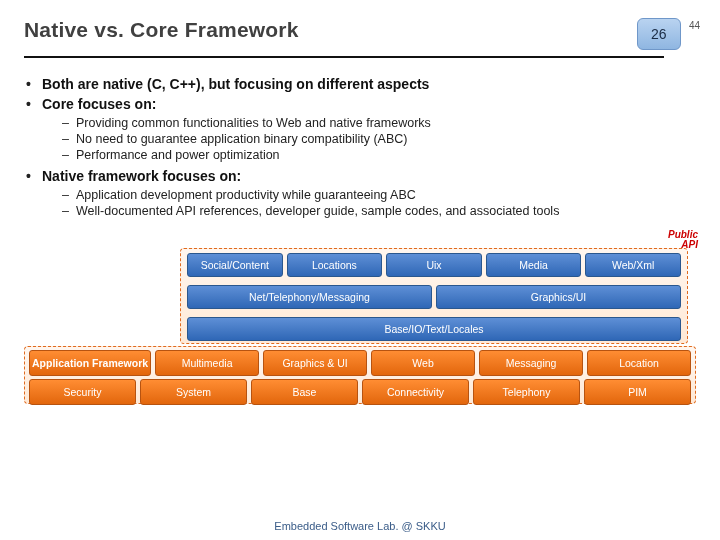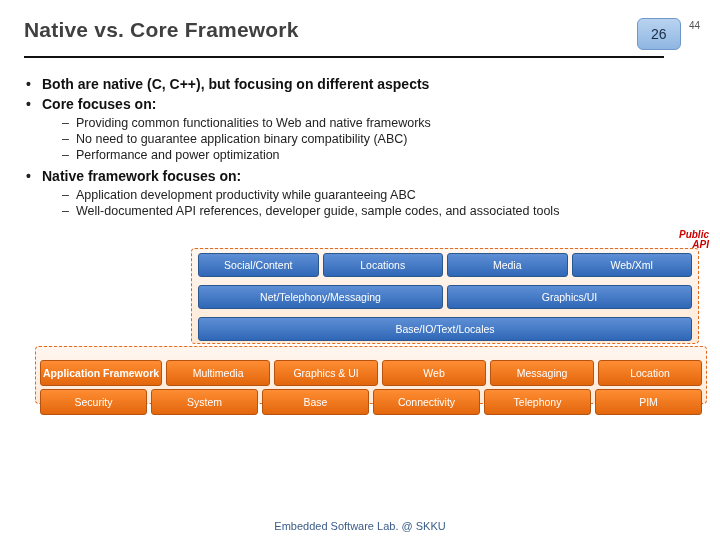--- a/index.html
+++ b/index.html
@@ -21,41 +21,41 @@
   ul.bullets { list-style:none; margin-left:2px; }
   ul.bullets > li { position:relative; padding-left:16px; margin-bottom:4px;
     font-size:14px; font-weight:700; color:#111; }
   ul.bullets > li::before { content:"•"; position:absolute; left:0; top:0; color:#222; }
 
   ul.sub { list-style:none; margin:4px 0 6px 20px; }
   ul.sub > li { position:relative; padding-left:14px; margin-bottom:2px;
     font-size:12.5px; font-weight:400; color:#222; }
   ul.sub > li::before { content:"–"; position:absolute; left:0; top:0; }
 
-  .diagram { position:relative; margin-top:10px; width:672px; height:180px;margin-left:11px; }
+  .diagram { position:relative; margin-top:10px; width:672px; height:180px; }
 
   .public-api { position:absolute; right:-2px; top:2px; text-align:right;
     font-size:10px; color:#c00; font-style:italic; font-weight:700; line-height:1; }
   .arrow-down { width:0;height:0;border-left:5px solid transparent;border-right:5px solid transparent;
     border-top:8px solid #c00; margin:2px auto 0 auto; }
 
   
   .core-box { position:absolute; left:156px; top:20px; width:508px; height:96px;
     border:1px dashed #e06a1e; border-radius:4px;
     background:linear-gradient(#fff6ef,#ffe9d6); }
   .core-row { display:flex; gap:4px; padding:4px 6px; justify-content:space-between;}
   .core-pill { flex:1; text-align:center; color:#fff; font-size:10.5px;
     padding:5px 4px; border-radius:3px;
     background:linear-gradient(#5e8fd6,#2f67b6); border:1px solid #2a578e; white-space:nowrap;}
   .core-pill.wide { flex:1; }
 
   
   .native-box { position:absolute; left:0; top:118px; width:672px; height:58px;
     border:1px dashed #e06a1e; border-radius:4px;
-    background:linear-gradient(#fff6ef,#ffe9d6); padding:13px 4px;}
+    background:linear-gradient(#fff6ef,#ffe9d6); padding:3px 4px;}
   .app-row { display:flex; gap:4px; }
   .app-pill { flex:1; text-align:center; color:#fff; font-size:10.5px;
     padding:6px 2px; border-radius:3px; white-space:nowrap;
     background:linear-gradient(#ff8d33,#e2660c); border:1px solid #b75310;}
   .app-pill.lead { font-weight:700; }
 
   .footer { position:absolute; left:0; bottom:8px; width:720px; text-align:center;
     font-size:11px; color:#3a5c88; }
 </style>
 </head>
@@ -95,20 +95,21 @@
     <div class="public-api">
       <div>Public</div>
       <div>API</div>
       <div class="arrow-down"></div>
     </div>
 
     <div class="core-box">
       <div class="core-row">
         <div class="core-pill">Social/Content</div>
         <div class="core-pill">Locations</div>
+        <div class="core-pill">Uix</div>
         <div class="core-pill">Media</div>
         <div class="core-pill">Web/Xml</div>
       </div>
       <div class="core-row">
         <div class="core-pill wide">Net/Telephony/Messaging</div>
         <div class="core-pill wide">Graphics/UI</div>
       </div>
       <div class="core-row">
         <div class="core-pill wide">Base/IO/Text/Locales</div>
       </div>

